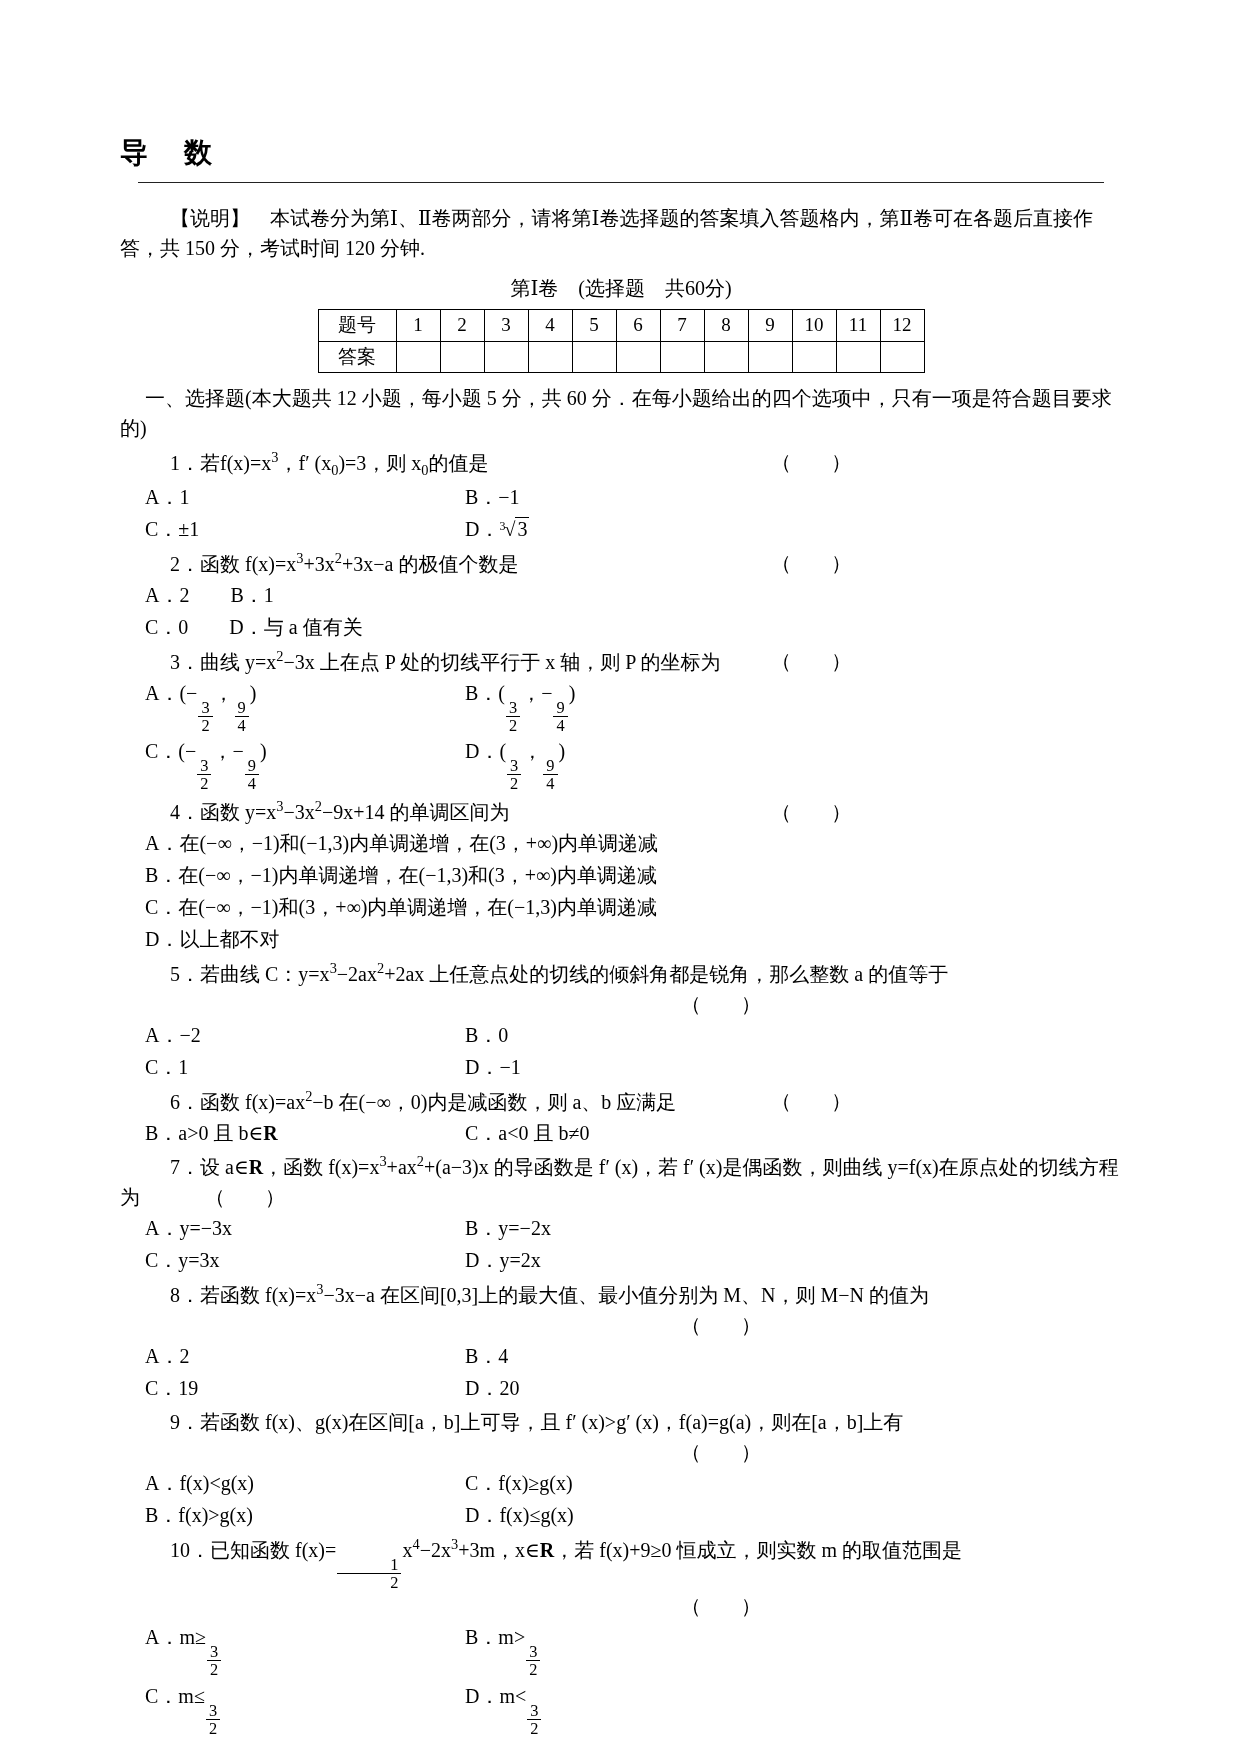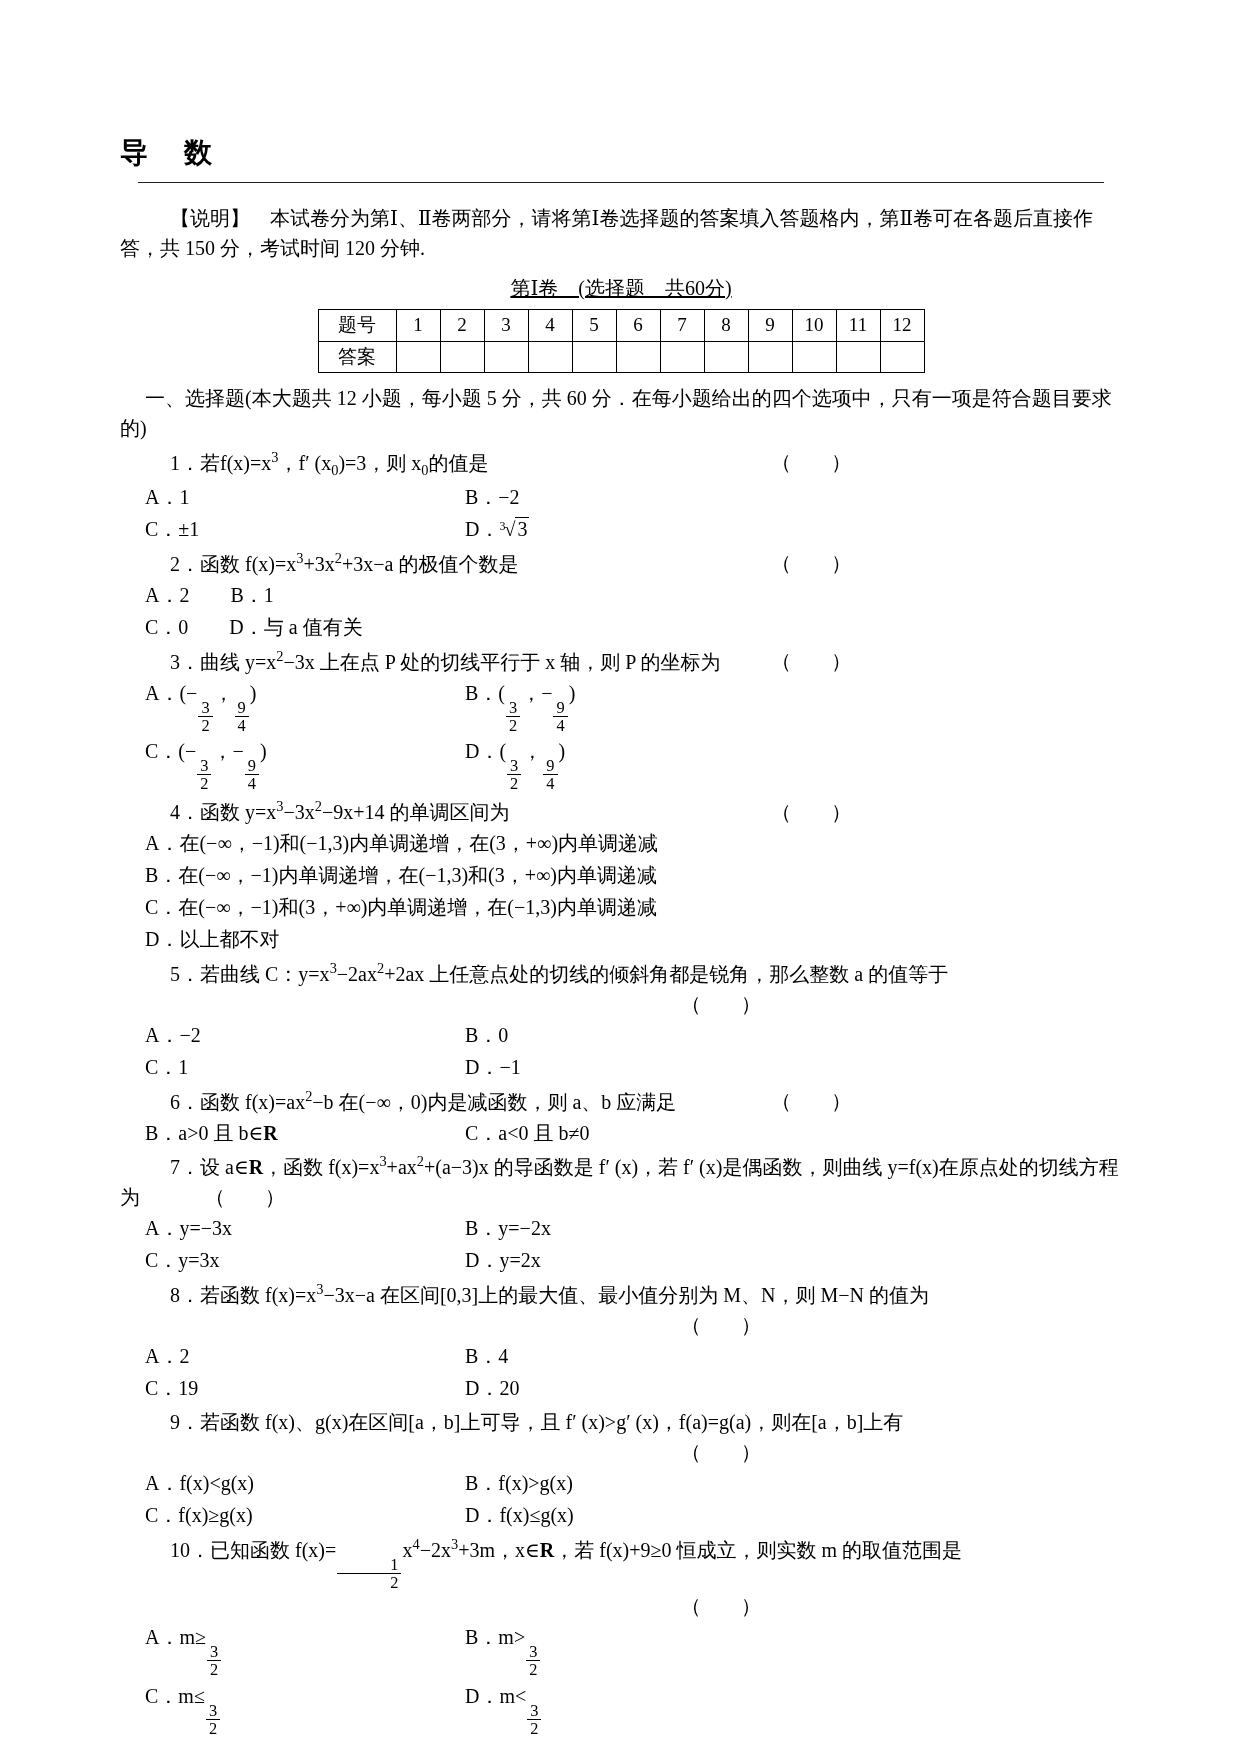--- a/index.html
+++ b/index.html
@@ -22,21 +22,21 @@
     font-weight: bold;
     letter-spacing: 4px;
     margin: 0 0 4px 0;
   }
   .title-rule {
     border: none;
     border-top: 1.5px solid #222;
     margin: 8px 18px 20px 18px;
   }
   .intro { text-indent: 50px; margin: 0 0 10px 0; }
-  .part-heading { text-align: center; margin: 2px 0 6px 0; text-decoration: underline; }
+  .part-heading { text-align: center; margin: 2px 0 6px 0; }
 
   .answer-table {
     border-collapse: collapse;
     margin: 2px auto 10px auto;
     font-size: 19px;
   }
   .answer-table td {
     border: 1px solid #000;
     text-align: center;
     padding: 1px 6px;
@@ -129,21 +129,21 @@
 
   <p class="section-heading">一、选择题(本大题共 12 小题，每小题 5 分，共 60 分．在每小题给出的四个选项中，只有一项是符合题目要求的)</p>
 
   <section class="question">
     <div class="qline">
       <span class="stem">1．若f(x)=x<sup>3</sup>，f′ (x<sub>0</sub>)=3，则 x<sub>0</sub>的值是</span>
       <span class="bracket bracket-abs">（　　）</span>
     </div>
     <div class="options grid2">
       <div class="option">A．1</div>
-      <div class="option">B．−2</div>
+      <div class="option">B．−1</div>
       <div class="option">C．±1</div>
       <div class="option">D．<span class="rt"><sup class="ri">3</sup><span class="rs">√</span><span class="rb">3</span></span></div>
     </div>
   </section>
 
   <section class="question">
     <div class="qline">
       <span class="stem">2．函数 f(x)=x<sup>3</sup>+3x<sup>2</sup>+3x−a 的极值个数是</span>
       <span class="bracket bracket-abs">（　　）</span>
     </div>
@@ -265,22 +265,22 @@
 
   <section class="question">
     <div class="qline">
       <span class="stem">9．若函数 f(x)、g(x)在区间[a，b]上可导，且 f′ (x)&gt;g′ (x)，f(a)=g(a)，则在[a，b]上有</span>
     </div>
     <div class="bracket-line">
       <span class="bracket">（　　）</span>
     </div>
     <div class="options grid2">
       <div class="option">A．f(x)&lt;g(x)</div>
+      <div class="option">C．f(x)≥g(x)</div>
       <div class="option">B．f(x)&gt;g(x)</div>
-      <div class="option">C．f(x)≥g(x)</div>
       <div class="option">D．f(x)≤g(x)</div>
     </div>
   </section>
 
   <section class="question">
     <div class="qline">
       <span class="stem">10．已知函数 f(x)=<span class="frac">
             <span class="fn">1</span>
             <span class="fd">2</span>
           </span>x<sup>4</sup>−2x<sup>3</sup>+3m，x∈<b>R</b>，若 f(x)+9≥0 恒成立，则实数 m 的取值范围是</span>

